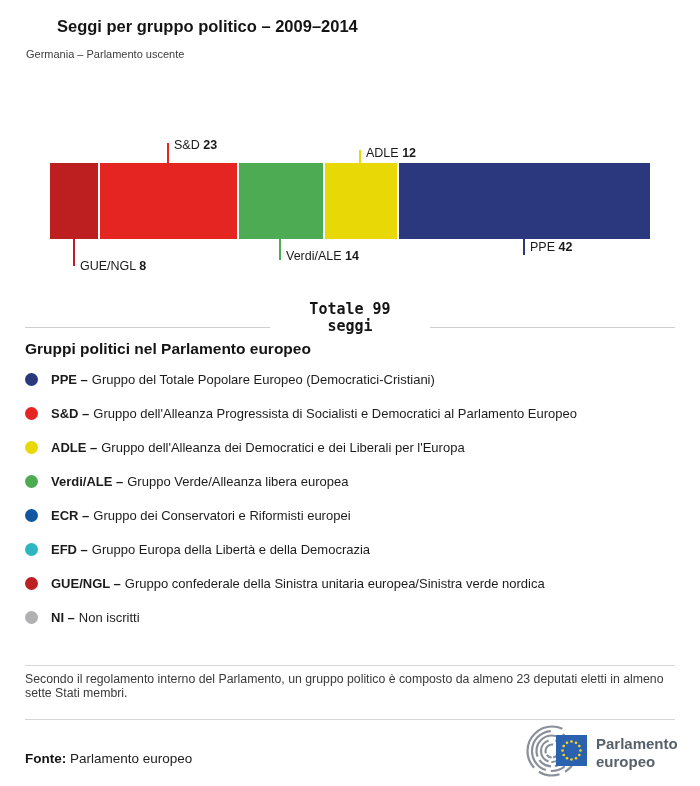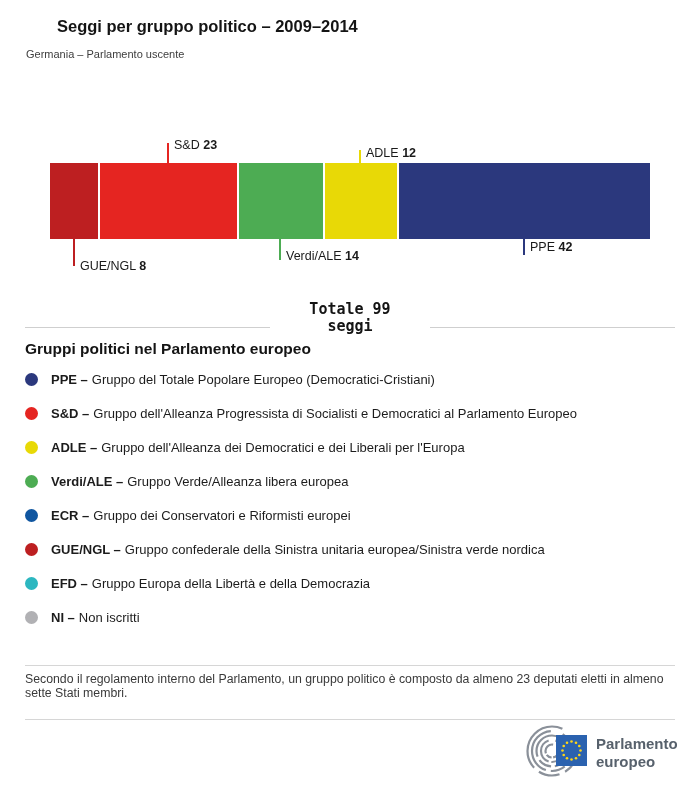--- a/index.html
+++ b/index.html
@@ -111,37 +111,41 @@
     </div>
     <div class="lrow">
       <span class="dot" style="background-color: rgb(77, 172, 83);"></span>
       <span class="ltext"><b>Verdi/ALE –</b><span>Gruppo Verde/Alleanza libera europea</span></span>
     </div>
     <div class="lrow">
       <span class="dot" style="background-color: rgb(16, 86, 160);"></span>
       <span class="ltext"><b>ECR –</b><span>Gruppo dei Conservatori e Riformisti europei</span></span>
     </div>
     <div class="lrow">
+      <span class="dot" style="background-color: rgb(44, 183, 192);"></span>
+      <span class="ltext"><b>EFD –</b><span>Gruppo Europa della Libertà e della Democrazia</span></span>
+    </div>
+    <div class="lrow">
       <span class="dot" style="background-color: rgb(189, 31, 33);"></span>
       <span class="ltext"><b>GUE/NGL –</b><span>Gruppo confederale della Sinistra unitaria europea/Sinistra verde nordica</span></span>
-    </div>
-    <div class="lrow">
-      <span class="dot" style="background-color: rgb(44, 183, 192);"></span>
-      <span class="ltext"><b>EFD –</b><span>Gruppo Europa della Libertà e della Democrazia</span></span>
     </div>
     <div class="lrow">
       <span class="dot" style="background-color: rgb(177, 177, 180);"></span>
       <span class="ltext"><b>NI –</b><span>Non iscritti</span></span>
     </div>
   </div>
 
   <div class="abs divider" style="top:665px;"></div>
   <div class="abs footnote">Secondo il regolamento interno del Parlamento, un gruppo politico è composto da almeno 23 deputati eletti in almeno sette Stati membri.</div>
   <div class="abs divider" style="top:719px;"></div>
 
+  <div class="abs fonte">
+    <b>Fonte:</b>
+    <span>Parlamento europeo</span>
+  </div>
 
   <svg class="abs logo" width="170" height="58" viewBox="0 0 170 58">
     <g stroke="#8a9099" fill="none" stroke-width="2.2">
       <circle cx="40" cy="27" r="6.5" pathLength="100" stroke-dasharray="34 4 14 4 34 10" stroke-dashoffset="12"></circle>
       <circle cx="40" cy="27" r="11" pathLength="100" stroke-dasharray="30 4 12 4 40 10" stroke-dashoffset="20"></circle>
       <circle cx="40" cy="27" r="15.5" pathLength="100" stroke-dasharray="28 4 14 4 40 10" stroke-dashoffset="6"></circle>
       <circle cx="40" cy="27" r="20" pathLength="100" stroke-dasharray="26 4 12 4 44 10" stroke-dashoffset="16"></circle>
       <circle cx="40" cy="27" r="24.5" pathLength="100" stroke-dasharray="24 4 14 4 44 10" stroke-dashoffset="8"></circle>
     </g>
     <rect x="44" y="11" width="31" height="31" fill="#2b62af"></rect>

